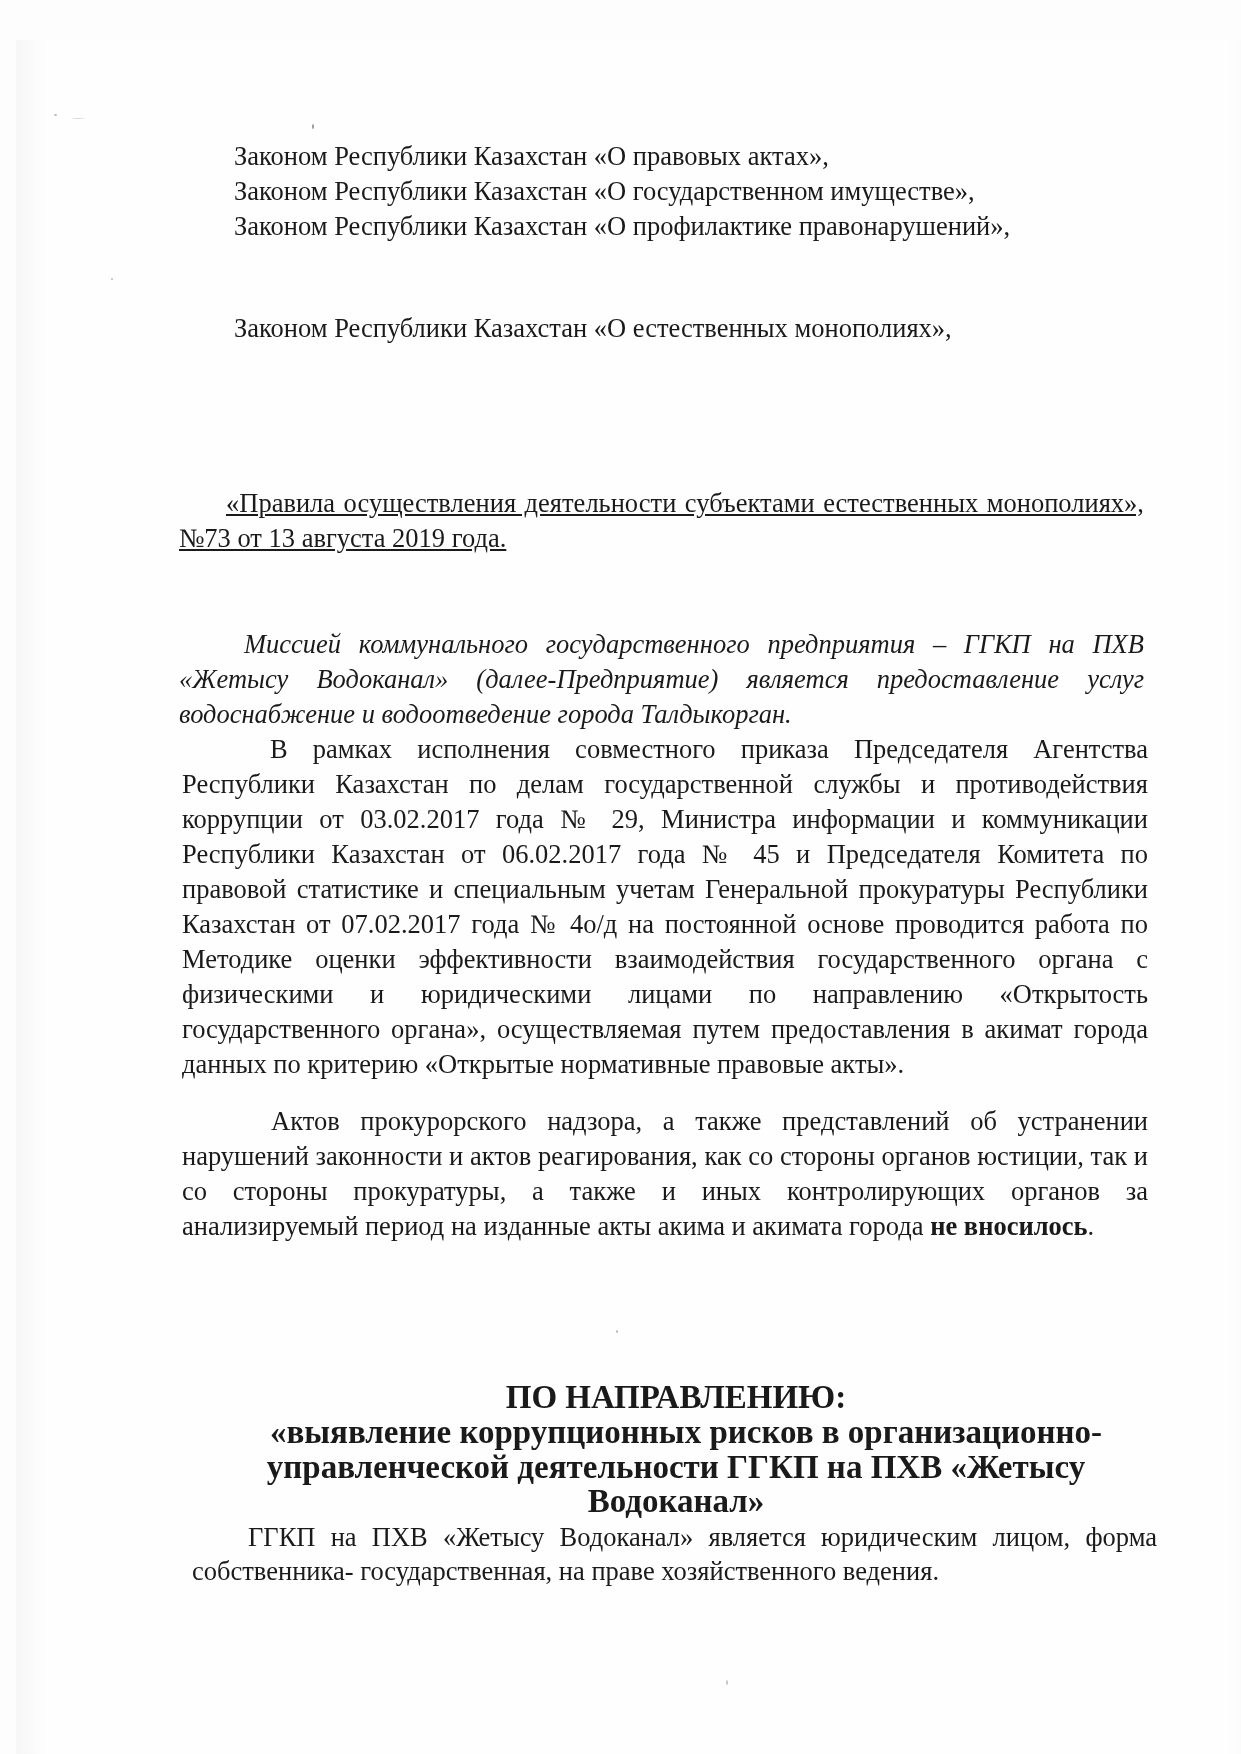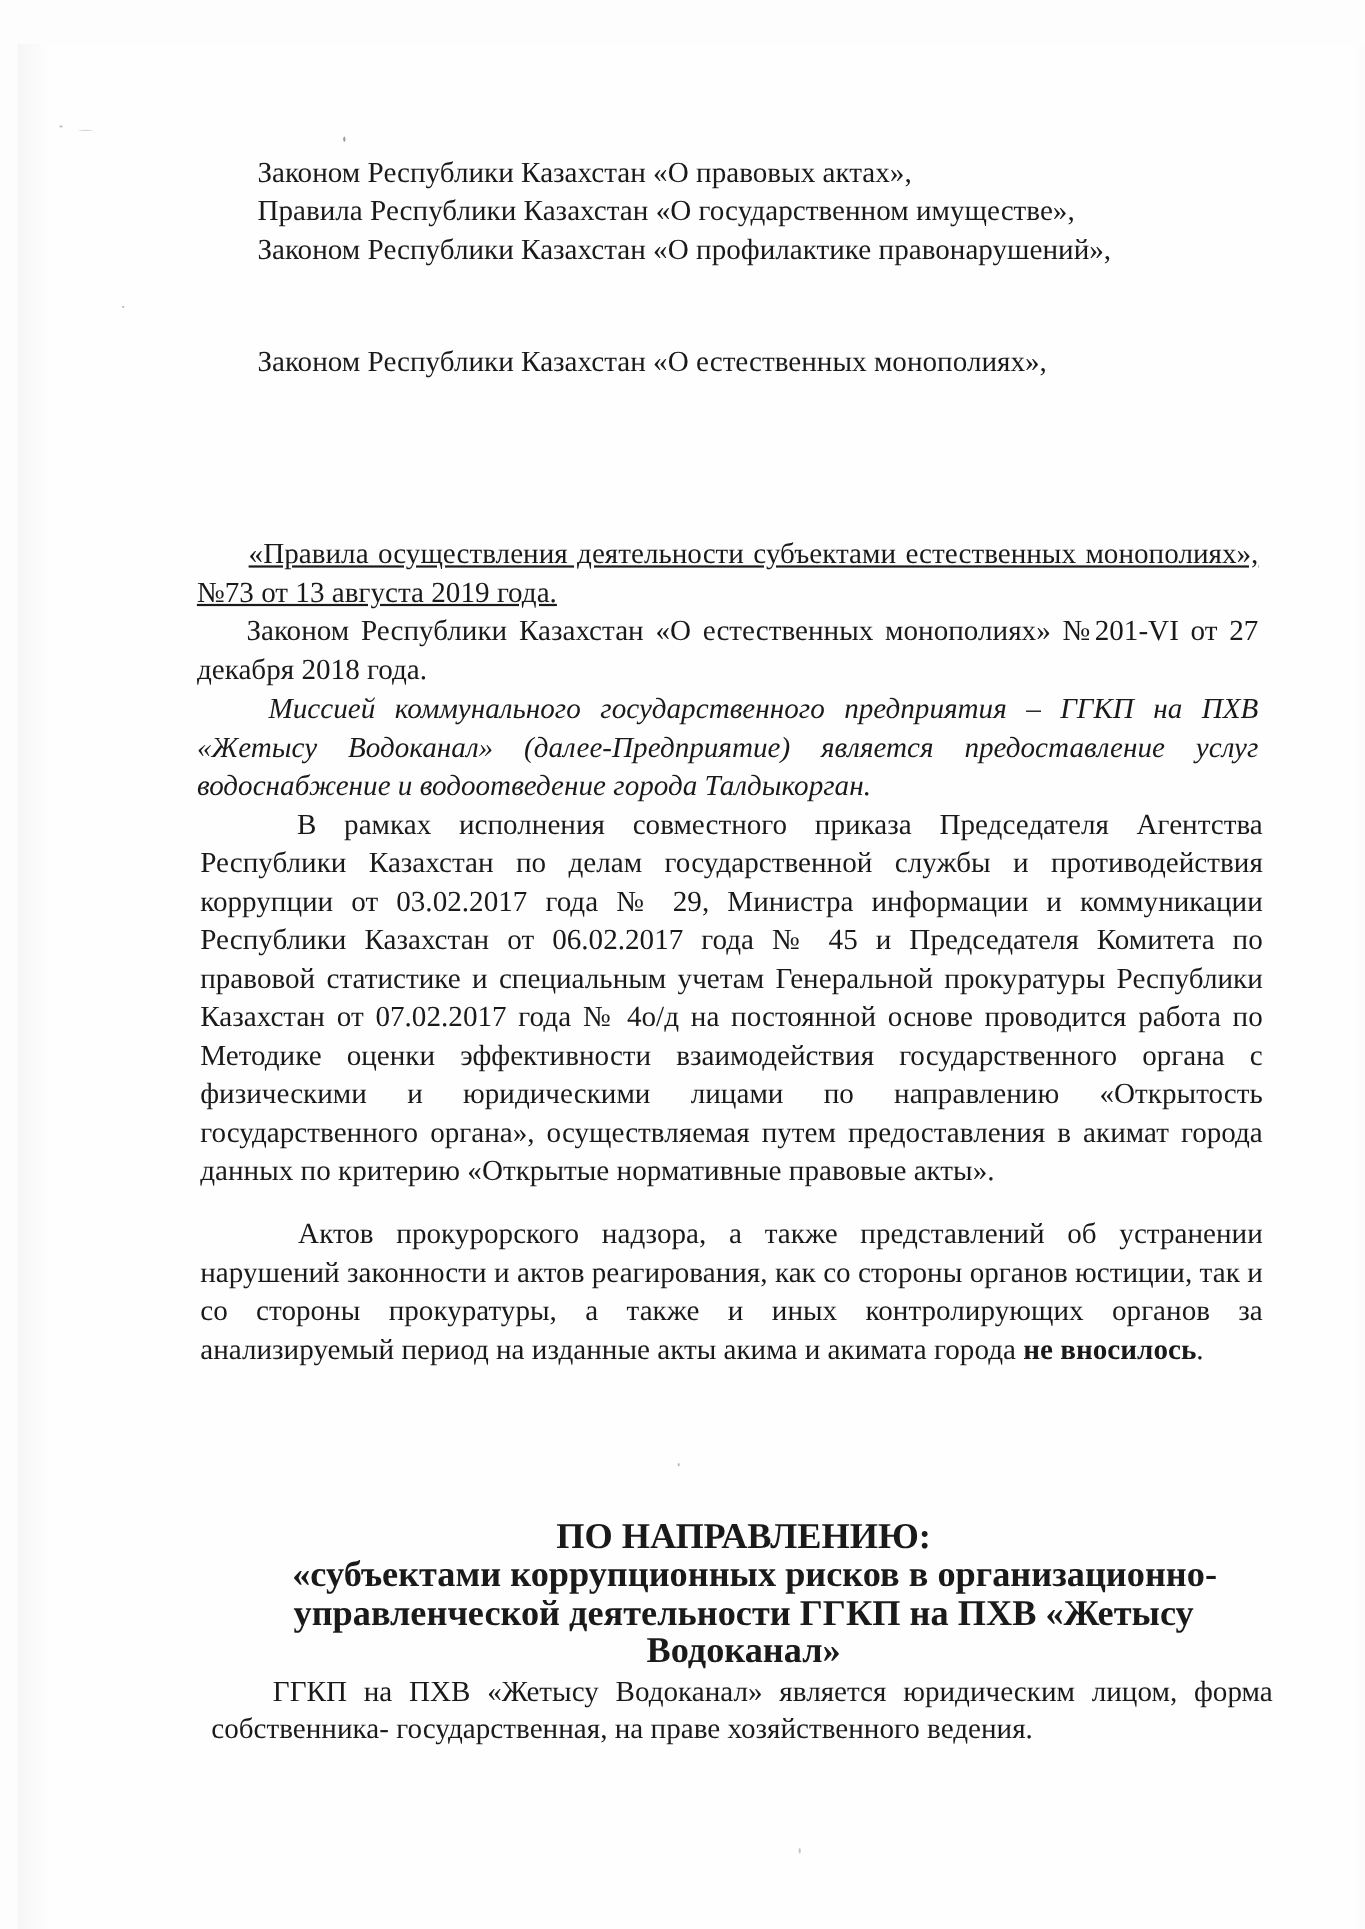--- a/index.html
+++ b/index.html
@@ -54,34 +54,33 @@
 <div class="page">
 
   <div class="speck" style="left:38px;top:74px;width:3px;height:2px;"></div>
   <div class="speck" style="left:55px;top:78px;width:14px;height:1px;background:#d5d5d5;"></div>
   <div class="speck" style="left:296px;top:84px;width:2px;height:5px;background:#999;"></div>
   <div class="speck" style="left:95px;top:238px;width:2px;height:2px;"></div>
   <div class="speck" style="left:600px;top:1290px;width:2px;height:3px;"></div>
   <div class="speck" style="left:710px;top:1640px;width:2px;height:5px;background:#c5c5c5;"></div>
 
   <div class="line" style="left:218px;top:100px;">Законом Республики Казахстан «О правовых актах»,</div>
-  <div class="line" style="left:218px;top:135px;">Правила Республики Казахстан «О государственном имуществе»,</div>
+  <div class="line" style="left:218px;top:135px;">Законом Республики Казахстан «О государственном имуществе»,</div>
   <div class="line" style="left:218px;top:170px;">Законом Республики Казахстан «О профилактике правонарушений»,</div>
   <div class="line" style="left:218px;top:272px;">Законом Республики Казахстан «О естественных монополиях»,</div>
 
 
   <div class="para" style="left:163px;top:446px;width:965px;text-indent:47px;line-height:35px;text-decoration:underline;">«Правила осуществления деятельности субъектами естественных монополиях», №73 от 13 августа 2019 года.</div>
 
-  <div class="para" style="left:163px;top:516px;width:965px;text-indent:45px;line-height:35px;">Законом Республики Казахстан «О естественных монополиях» №201-VI от 27 декабря 2018 года.</div>
 
   <div class="para" style="left:163px;top:587px;width:965px;text-indent:65px;line-height:35px;font-style:italic;">Миссией коммунального государственного предприятия – ГГКП на ПХВ «Жетысу Водоканал» (далее-Предприятие) является предоставление услуг водоснабжение и водоотведение города Талдыкорган.</div>
 
   <div class="para" style="left:166px;top:692px;width:966px;text-indent:88px;line-height:35px;">В рамках исполнения совместного приказа Председателя Агентства Республики Казахстан по делам государственной службы и противодействия коррупции от 03.02.2017 года № 29, Министра информации и коммуникации Республики Казахстан от 06.02.2017 года № 45 и Председателя Комитета по правовой статистике и  специальным учетам Генеральной прокуратуры Республики Казахстан от 07.02.2017 года № 4о/д  на постоянной основе проводится работа по Методике оценки эффективности взаимодействия государственного органа с физическими и юридическими лицами по направлению «Открытость государственного органа», осуществляемая путем предоставления в акимат города данных по критерию «Открытые нормативные правовые акты».</div>
 
   <div class="para" style="left:166px;top:1064px;width:966px;text-indent:89px;line-height:35px;"><span>Актов прокурорского надзора, а также представлений об устранении нарушений законности и актов реагирования, как со стороны органов юстиции, так и со стороны прокуратуры, а также и иных контролирующих органов  за анализируемый период на изданные акты акима и акимата города</span> <span class="bold">не вносилось</span><span>.</span></div>
 
   <div class="heading" style="top:1340px;left:160px;">ПО НАПРАВЛЕНИЮ:</div>
-  <div class="heading" style="top:1375px;left:170px;">«субъектами коррупционных рисков в организационно-</div>
+  <div class="heading" style="top:1375px;left:170px;">«выявление коррупционных рисков в организационно-</div>
   <div class="heading" style="top:1410px;left:160px;">управленческой деятельности ГГКП на ПХВ «Жетысу Водоканал»</div>
 
   <div class="para" style="left:176px;top:1480px;width:965px;text-indent:56px;line-height:34px;">ГГКП на ПХВ «Жетысу Водоканал» является юридическим лицом, форма собственника- государственная, на праве хозяйственного ведения.</div>
 
 </div>
 
 </body></html>

